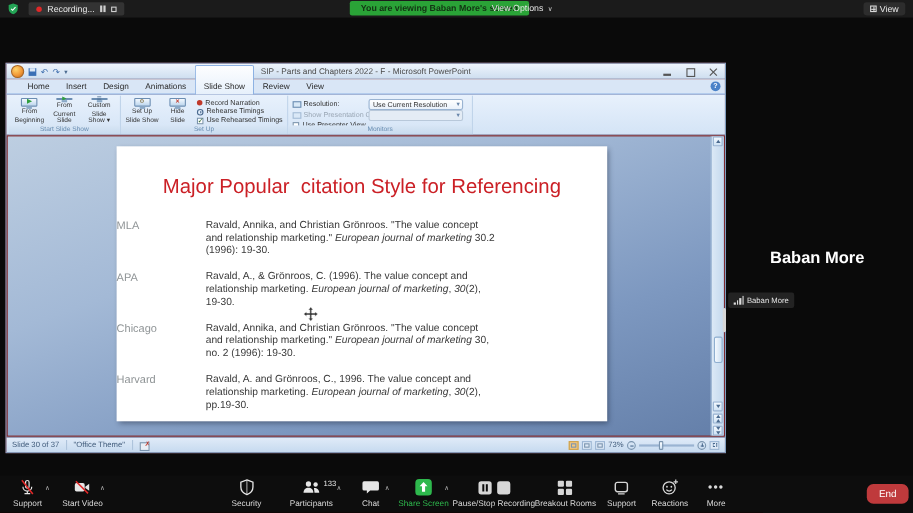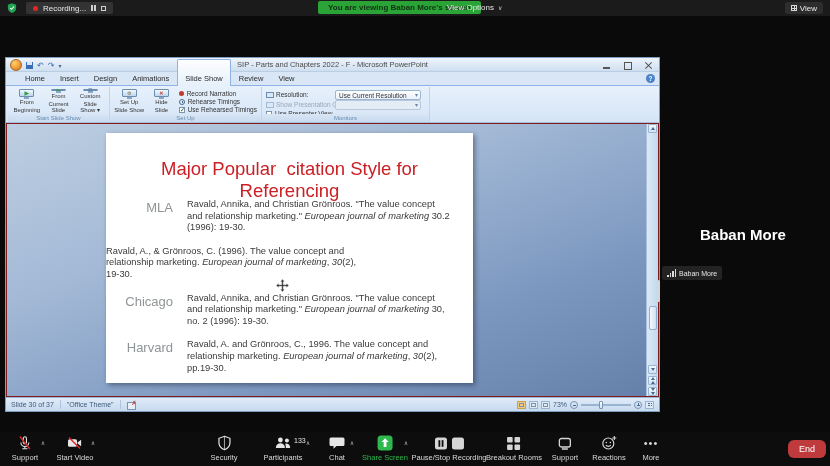--- a/index.html
+++ b/index.html
@@ -89,27 +89,27 @@
   .mlabel.dim, .dim .mlabel { color:#9aa7b5; }
   .minimon { width:8px; height:6px; border:1px solid #6b8db2; background:#d8e8f6; flex-shrink:0; }
   .ddl { width:86px; height:10px; background:linear-gradient(#fff,#e9f1fa); border:1px solid #9ab4d2;
     border-radius:2px; font-size:6.5px; line-height:9px; color:#333; padding:0 9px 0 3px; position:relative;
     white-space:nowrap; overflow:hidden; }
   .ddl::after { content:"▾"; position:absolute; right:2px; top:0; font-size:6px; color:#6a87ab; }
   .ddl.disabled { background:#e4ecf5; border-color:#b8c8da; color:transparent; }
 
   .slidearea { position:absolute; top:66px; left:1px; right:1px; bottom:15px;
     background:linear-gradient(160deg,#bdcee1 0%,#a3b9d6 35%,#7d98c0 70%,#647fa9 100%); overflow:hidden; }
-  .slide { position:absolute; left:99px; top:9px; width:367px; height:250px; background:#fff;
+  .slide { position:absolute; left:99px; top:9px; width:446px; height:250px; background:#fff;
     box-shadow:2px 2px 5px rgba(15,25,45,.45); }
   .slidetitle { position:absolute; top:25px; left:20px; right:20px; text-align:center;
     font-size:18.5px; color:#cb2026; white-space:pre-wrap; }
   .citations { position:absolute; top:66px; left:0; right:14px; }
   .centry { display:flex; margin-bottom:12px; }
-  .clabel { width:81px; flex-shrink:0; text-align:right; padding-right:14px; font-size:13px;
+  .clabel { width:81px; flex-shrink:0; text-align:left; padding-right:14px; font-size:10px;
     color:#8f9496; padding-top:1px; }
   .ctext { width:264px; font-size:9.3px; line-height:11.6px; color:#3a3a3a; }
   .ctext em { font-style:italic; }
   .movecursor { position:absolute; left:170px; top:146px; }
 
   .vscroll { position:absolute; top:66px; right:1px; bottom:15px; width:12px;
     background:linear-gradient(90deg,#dce9f6,#c3d8ed); border-left:1px solid #a8c0dc; }
   .sbtn { position:absolute; left:1px; width:9px; height:9px; background:linear-gradient(#f4f9fe,#cfe2f4);
     border:1px solid #9ab4d2; border-radius:1px; display:flex; align-items:center; justify-content:center;
     flex-direction:column; gap:1px; }
@@ -306,20 +306,21 @@
 
     <div class="slidearea">
       <div class="slide">
         <div class="slidetitle" style="color: rgb(203, 32, 38);">Major Popular  citation Style for Referencing</div>
         <div class="citations">
             <div class="centry">
               <span class="clabel">MLA</span>
               <div class="ctext"><span>Ravald, Annika, and Christian Grönroos. "The value concept and relationship marketing." </span><em>European journal of marketing</em><span> 30.2 (1996): 19-30.</span></div>
             </div>
             <div class="centry">
+              <span class="clabel">APA</span>
               <div class="ctext"><span>Ravald, A., &amp; Grönroos, C. (1996). The value concept and relationship marketing. </span><em>European journal of marketing</em><span>, </span><em>30</em><span>(2), 19-30.</span></div>
             </div>
             <div class="centry">
               <span class="clabel">Chicago</span>
               <div class="ctext"><span>Ravald, Annika, and Christian Grönroos. "The value concept and relationship marketing." </span><em>European journal of marketing</em><span> 30, no. 2 (1996): 19-30.</span></div>
             </div>
             <div class="centry">
               <span class="clabel">Harvard</span>
               <div class="ctext"><span>Ravald, A. and Grönroos, C., 1996. The value concept and relationship marketing. </span><em>European journal of marketing</em><span>, </span><em>30</em><span>(2), pp.19-30.</span></div>
             </div>

